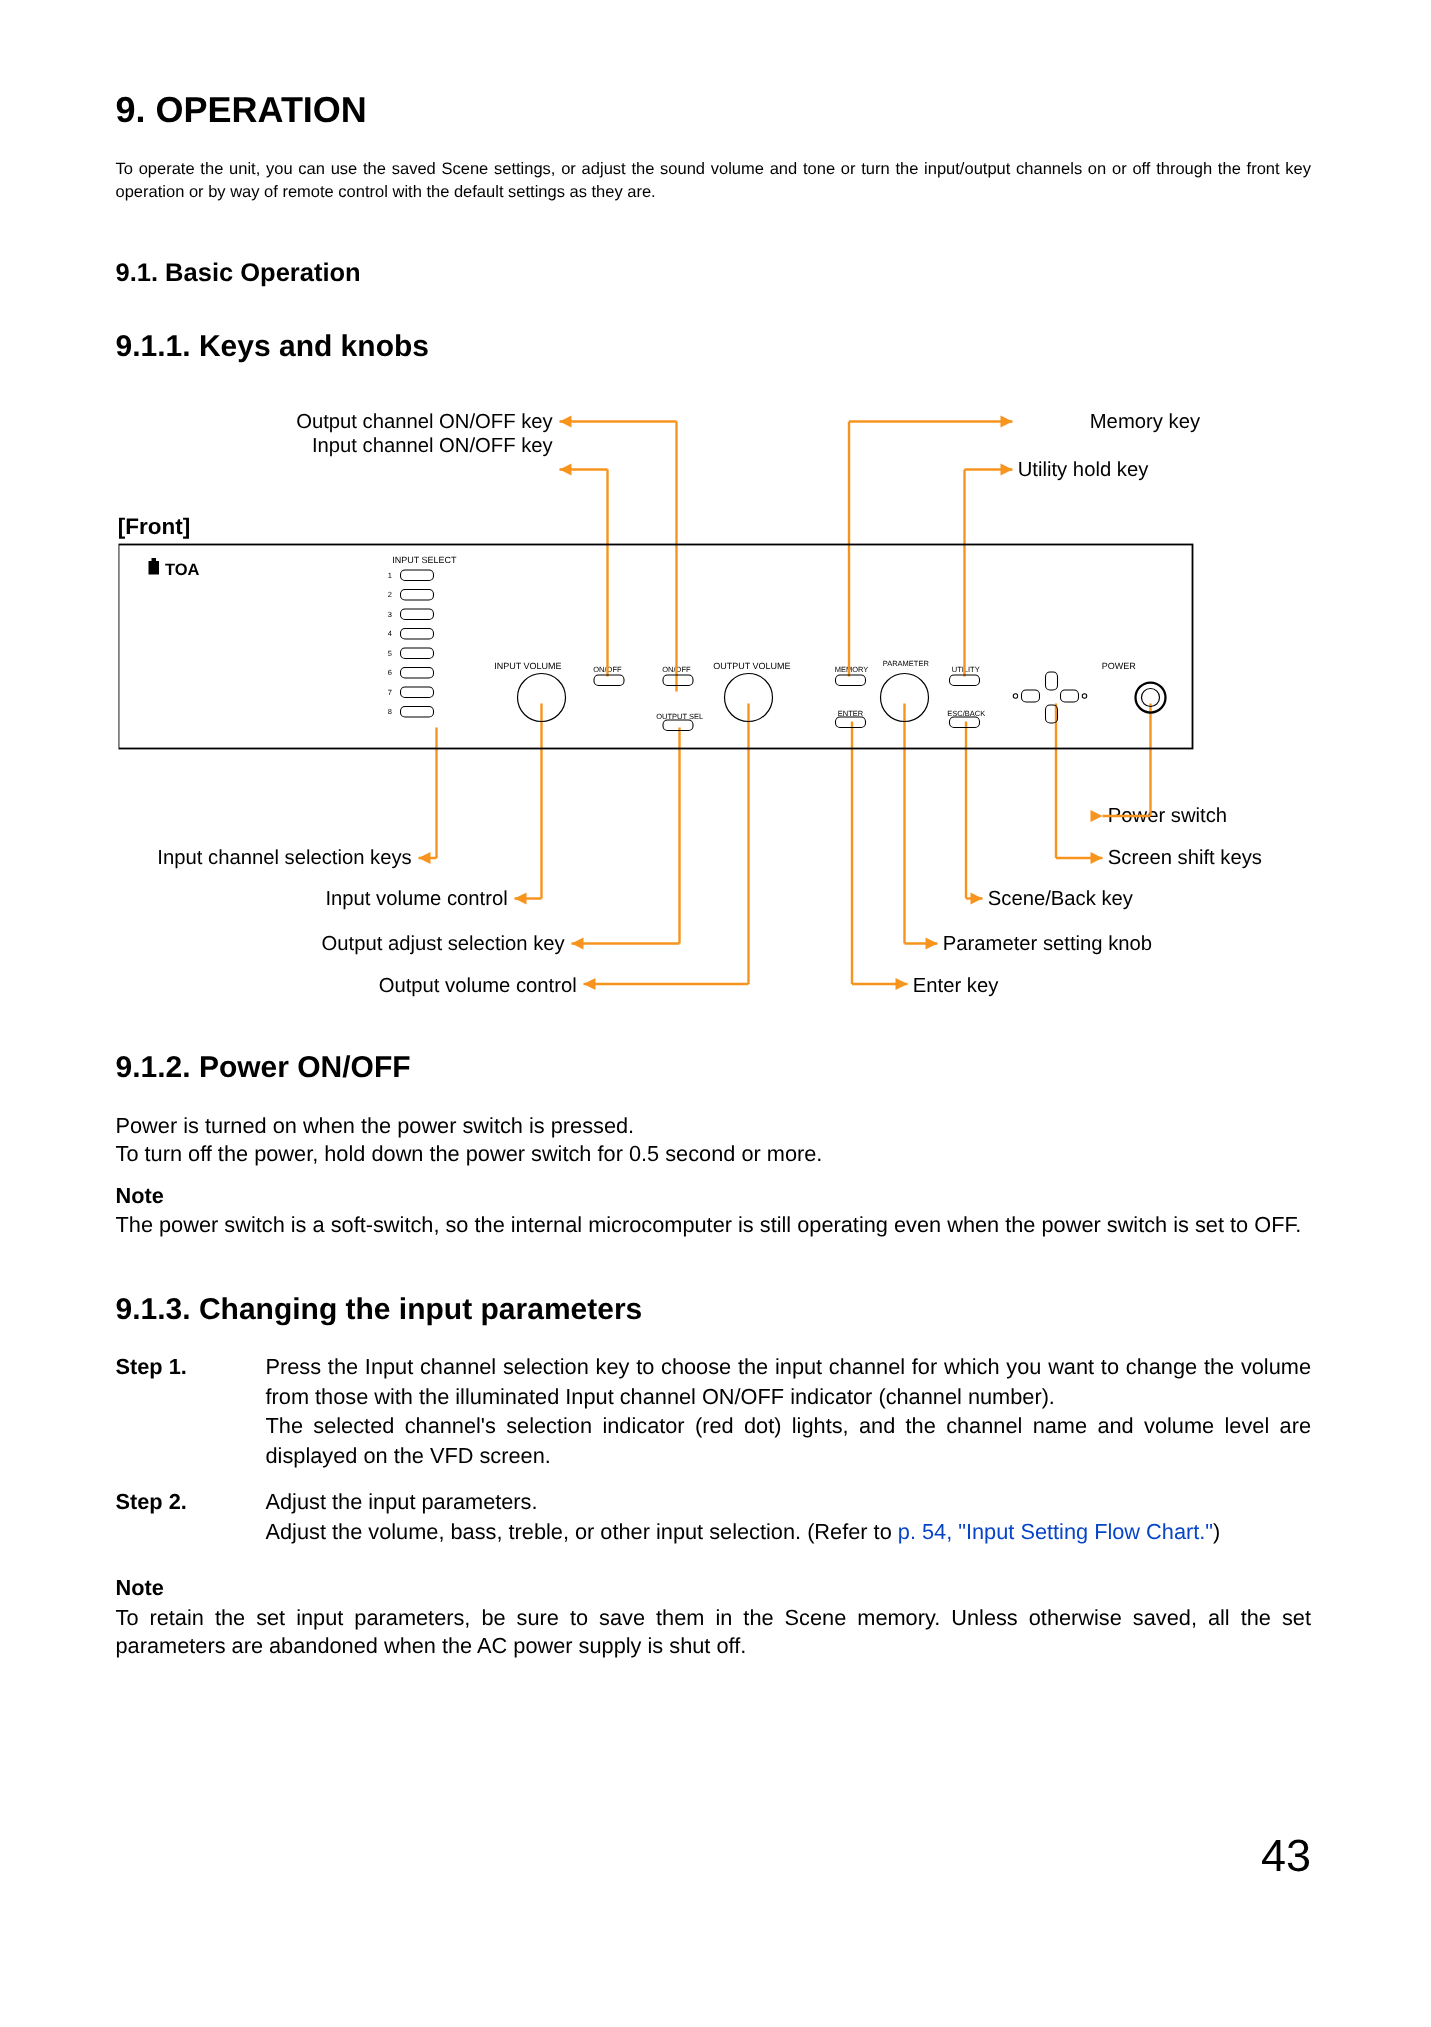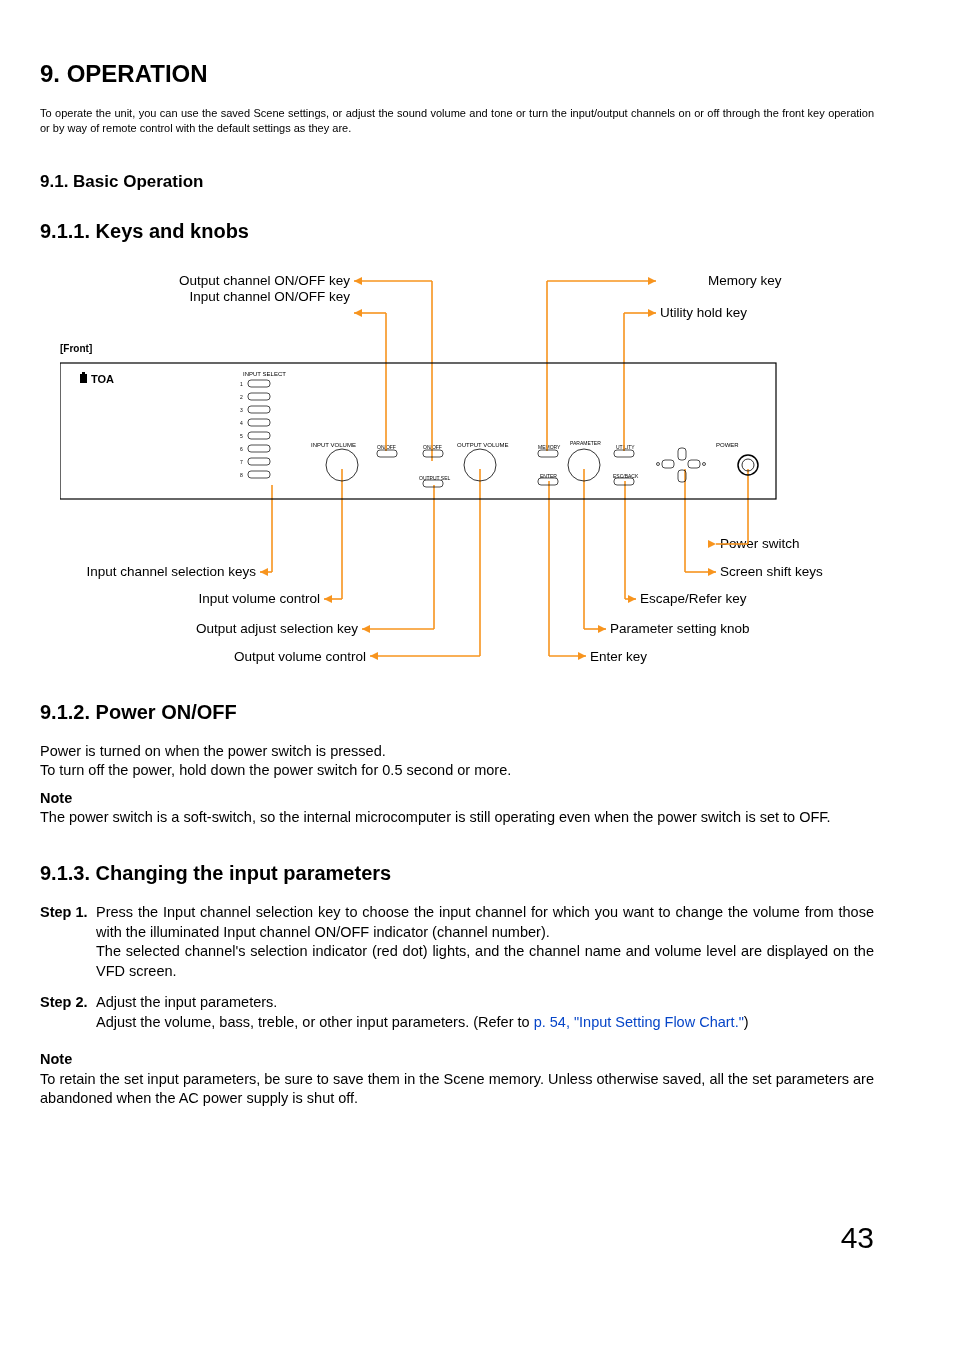--- a/index.html
+++ b/index.html
@@ -6,21 +6,21 @@
     margin: 0;
     padding: 0;
     font-family: Arial, Helvetica, sans-serif;
     background: #fff;
     color: #000;
   }
   .page {
     width: 954px;
     height: 1275px;
     box-sizing: border-box;
-    padding: 60px 80px 40px 40px;
+    padding: 60px 80px 40px 77px;
     position: relative;
   }
   h1 {
     font-size: 24px;
     font-weight: bold;
     margin: 0 0 18px 0;
   }
   .intro {
     font-size: 11px;
     line-height: 1.35;
@@ -45,32 +45,32 @@
   }
   .diagram-wrap svg {
     position: absolute;
     left: 0; top: 0;
   }
   .dlabel {
     position: absolute;
     font-size: 13.5px;
     white-space: nowrap;
   }
-  .dlabel.bold { font-weight: bold; font-size: 10px; }
+  .dlabel.bold { font-weight: bold; font-size: 15px; }
   .tiny { position: absolute; font-size: 6px; white-space: nowrap; }
   .tiny2 { position: absolute; font-size: 5px; white-space: nowrap; }
   .section-body {
     font-size: 14.5px;
     line-height: 1.35;
   }
   .note-hd { font-weight: bold; }
   .note-body { text-align: justify; }
   .step { display: flex; margin-bottom: 12px; }
   .step-label { font-weight: bold; flex: 0 0 56px; }
-  .step-text { flex: 1; text-align: justify; }
+  .step-text { flex: 1; text-align: justify; margin-left: 44px; }
   .link { color: #0645c8; }
   .pagenum {
     position: absolute;
     right: 80px;
     bottom: 20px;
     font-size: 30px;
   }
   .spacer { height: 34px; }
 </style>
 </head>
@@ -90,21 +90,21 @@
 
     <div class="dlabel" style="left:100px; top:12px; text-align:right; width:190px;">Output channel ON/OFF key</div>
     <div class="dlabel" style="left:100px; top:28px; text-align:right; width:190px;">Input channel ON/OFF key</div>
     <div class="dlabel" style="left:600px; top:12px;margin-left:48px;">Memory key</div>
     <div class="dlabel" style="left:600px; top:44px;">Utility hold key</div>
 
     <div class="dlabel bold" style="left:0px; top:82px;">[Front]</div>
 
     <div class="dlabel" style="left:660px; top:275px;">Power switch</div>
     <div class="dlabel" style="left:660px; top:303px;">Screen shift keys</div>
-    <div class="dlabel" style="left:580px; top:330px;">Escape/Refer key</div>
+    <div class="dlabel" style="left:580px; top:330px;">Scene/Back key</div>
     <div class="dlabel" style="left:550px; top:360px;">Parameter setting knob</div>
     <div class="dlabel" style="left:530px; top:388px;">Enter key</div>
 
     <div class="dlabel" style="left:0px; top:303px; width:196px; text-align:right;">Input channel selection keys</div>
     <div class="dlabel" style="left:0px; top:330px; width:260px; text-align:right;">Input volume control</div>
     <div class="dlabel" style="left:0px; top:360px; width:298px; text-align:right;">Output adjust selection key</div>
     <div class="dlabel" style="left:0px; top:388px; width:306px; text-align:right;">Output volume control</div>
 
     <div class="tiny" style="left:183px; top:110px;">INPUT SELECT</div>
     <div class="tiny2" style="left:180px; top:120px;">1</div>
@@ -245,21 +245,21 @@
       <div class="step-label">Step 1.</div>
       <div class="step-text">
         <span>Press the Input channel selection key to choose the input channel for which you want to change the volume from those with the illuminated Input channel ON/OFF indicator (channel number).</span><br>
         <span>The selected channel's selection indicator (red dot) lights, and the channel name and volume level are displayed on the VFD screen.</span>
       </div>
     </div>
     <div class="step">
       <div class="step-label">Step 2.</div>
       <div class="step-text">
         <span>Adjust the input parameters.</span><br>
-        <span>Adjust the volume, bass, treble, or other input parameters. (Refer to </span><span class="link">p. 54, "Input Setting Flow Chart."</span><span>)</span>
+        <span>Adjust the volume, bass, treble, or other input selection. (Refer to </span><span class="link">p. 54, "Input Setting Flow Chart."</span><span>)</span>
       </div>
     </div>
     <div style="height:6px;"></div>
     <div class="note-hd">Note</div>
     <div class="note-body">To retain the set input parameters, be sure to save them in the Scene memory. Unless otherwise saved, all the set parameters are abandoned when the AC power supply is shut off.</div>
   </div>
 
   <div class="pagenum">43</div>
 </div>
 

